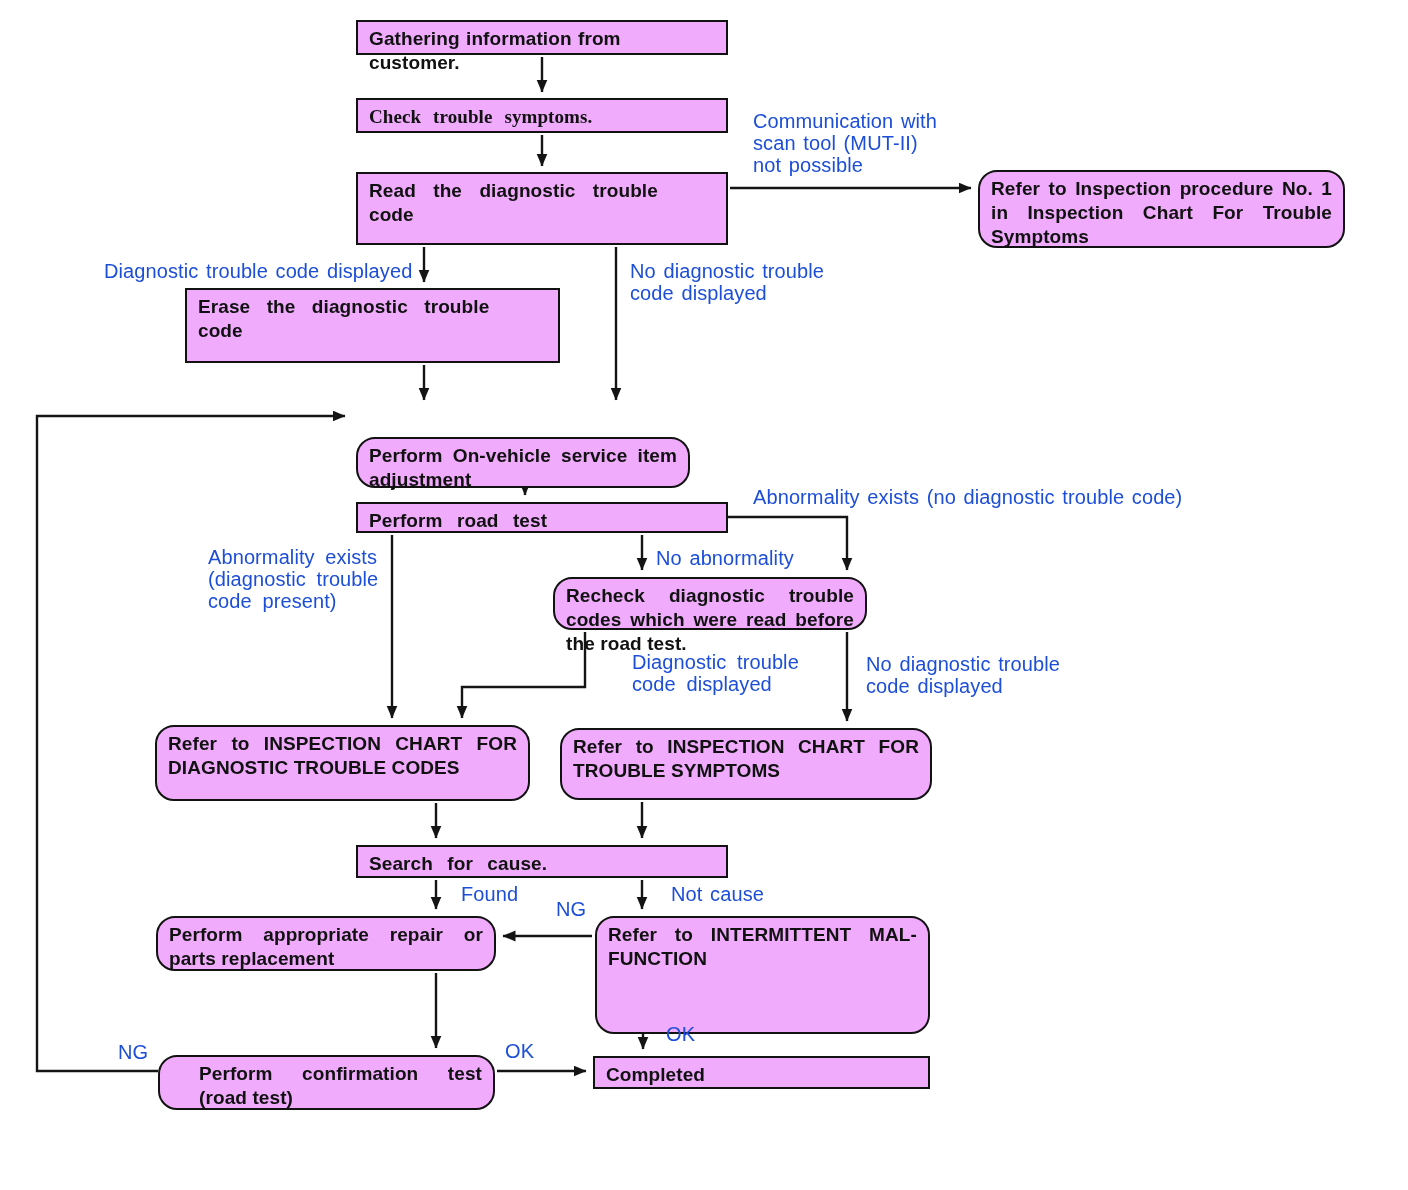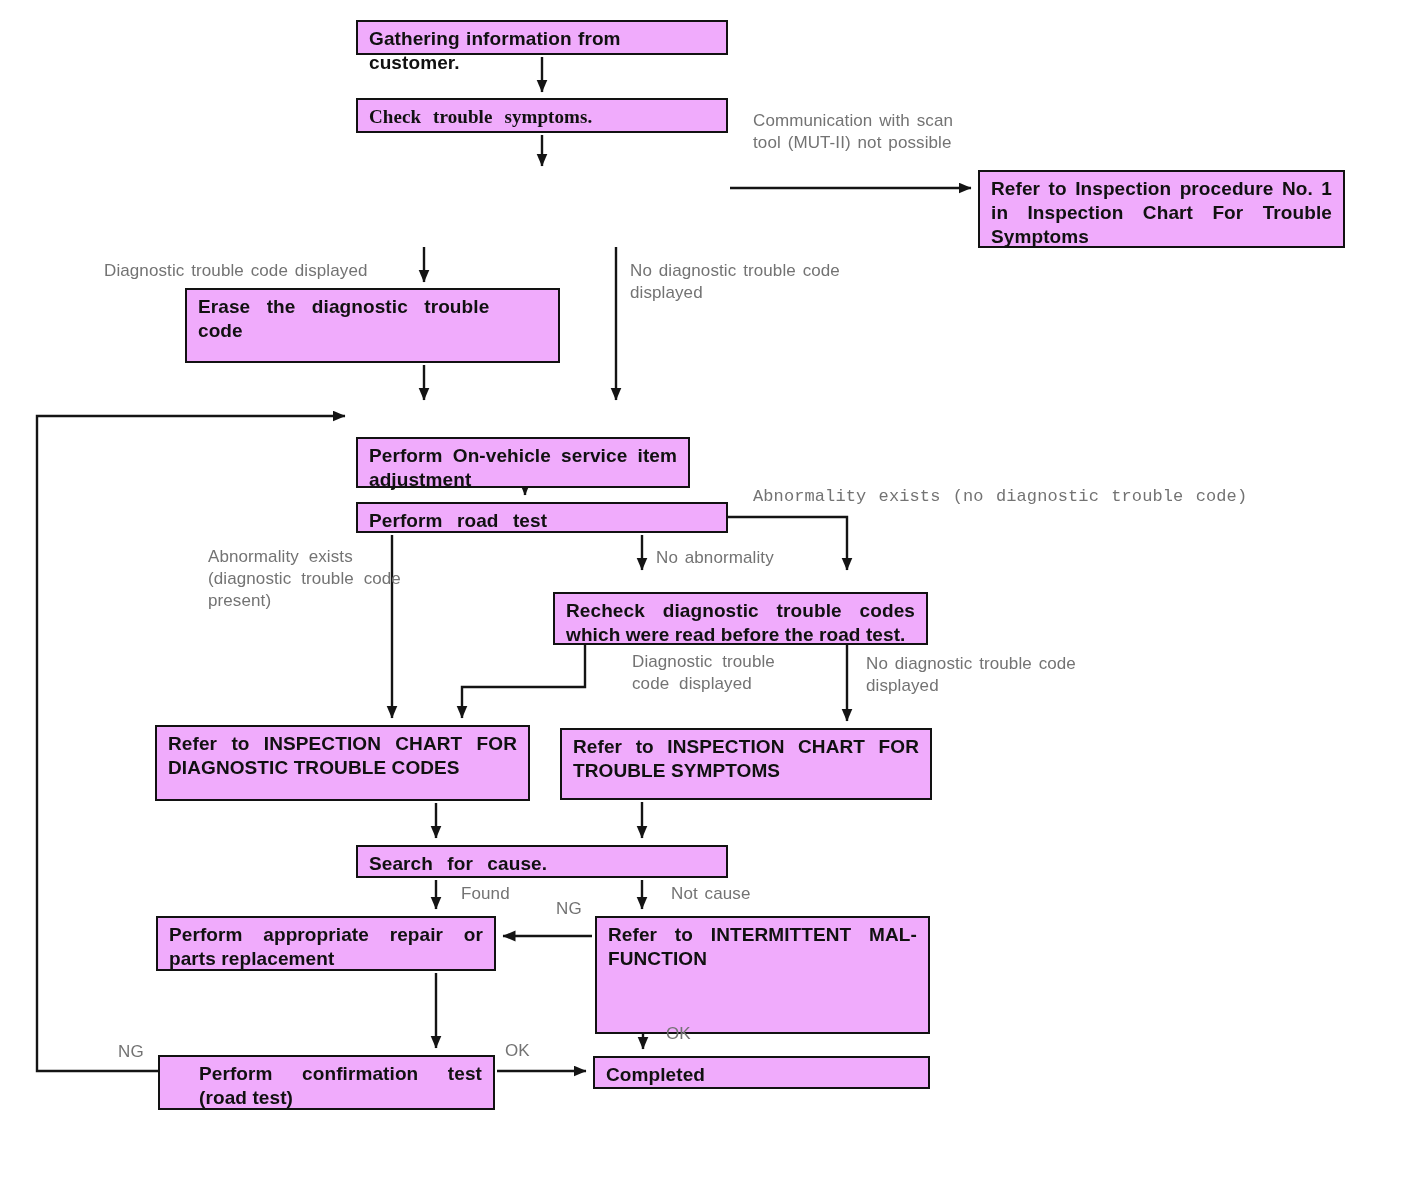--- a/index.html
+++ b/index.html
@@ -18,31 +18,31 @@
     position:absolute;
     box-sizing:border-box;
     border:2.5px solid #121212;
     background:#f0abfc;
     font-weight:bold;
     font-size:19px;
     line-height:24px;
     padding:5px 11px;
     letter-spacing:0.1px;
   }
-  .just{text-align:justify;}
+  .just{text-align:justify;border-radius:19px;}
   .ws1{word-spacing:1px;}
   .ws7{word-spacing:7px;font-family:Liberation Serif, serif;}
   .ws9{word-spacing:9px;}
   .ws11{word-spacing:11px;}
   .ws12{word-spacing:12px;}
   .lbl{
     position:absolute;
-    font-size:17px;
+    font-size:20px;
     line-height:22px;
-    color:#737373;
+    color:#1d4ed8;
     word-spacing:2px;
     letter-spacing:0.1px;
   }
   .nowrap{white-space:nowrap;}
 </style>
 </head>
 <body>
 
 <div class="canvas">
 
@@ -70,37 +70,38 @@
     <line x1="642" y1="880" x2="642" y2="909" marker-end="url(#arr)"></line>
     <line x1="592" y1="936" x2="503" y2="936" marker-end="url(#arr)"></line>
     <line x1="436" y1="973" x2="436" y2="1048" marker-end="url(#arr)"></line>
     <line x1="643" y1="1015" x2="643" y2="1049" marker-end="url(#arr)"></line>
     <line x1="497" y1="1071" x2="586" y2="1071" marker-end="url(#arr)"></line>
     <polyline points="158,1071 37,1071 37,416 345,416" marker-end="url(#arr)"></polyline>
   </svg>
 
   <div class="node ws1" style="left:356px;top:20px;width:372px;height:35px;">Gathering information from customer.</div>
   <div class="node ws7" style="left:356px;top:98px;width:372px;height:35px;">Check trouble symptoms.</div>
+  <div class="node ws12" style="left:356px;top:172px;width:372px;height:73px;">Read the diagnostic trouble code</div>
   <div class="node just" style="left:978px;top:170px;width:367px;height:78px;">Refer to Inspection procedure No. 1 in Inspection Chart For Trouble Symptoms</div>
   <div class="node ws11" style="left:185px;top:288px;width:375px;height:75px;">Erase the diagnostic trouble code</div>
   <div class="node just" style="left:356px;top:407px;width:334px;height:51px;margin-top:30px;">Perform On-vehicle service item adjustment</div>
   <div class="node ws9" style="left:356px;top:502px;width:372px;height:31px;">Perform road test</div>
-  <div class="node just" style="left:553px;top:592px;width:375px;height:53px;">Recheck diagnostic trouble codes which were read before the road test.</div>
+  <div class="node just" style="left:553px;top:577px;width:314px;height:53px;">Recheck diagnostic trouble codes which were read before the road test.</div>
   <div class="node just" style="left:155px;top:725px;width:375px;height:76px;">Refer to INSPECTION CHART FOR DIAGNOSTIC TROUBLE CODES</div>
   <div class="node just" style="left:560px;top:728px;width:372px;height:72px;">Refer to INSPECTION CHART FOR TROUBLE SYMPTOMS</div>
   <div class="node ws9" style="left:356px;top:845px;width:372px;height:33px;">Search for cause.</div>
   <div class="node just" style="left:156px;top:916px;width:340px;height:55px;">Perform appropriate repair or parts replacement</div>
   <div class="node just" style="left:595px;top:916px;width:335px;height:118px;">Refer to INTERMITTENT MAL-FUNCTION</div>
   <div class="node just" style="left:158px;top:1055px;width:337px;height:55px;padding-left:39px;">Perform confirmation test (road test)</div>
   <div class="node" style="left:593px;top:1056px;width:337px;height:33px;">Completed</div>
 
   <div class="lbl" style="left:753px;top:110px;width:200px;">Communication with scan tool (MUT-II) not possible</div>
   <div class="lbl nowrap" style="left:104px;top:260px;">Diagnostic trouble code displayed</div>
   <div class="lbl" style="left:630px;top:260px;width:245px;">No diagnostic trouble code displayed</div>
-  <div class="lbl nowrap" style="left:753px;top:486px;font-family:Liberation Mono, monospace;">Abnormality exists (no diagnostic trouble code)</div>
+  <div class="lbl nowrap" style="left:753px;top:486px;">Abnormality exists (no diagnostic trouble code)</div>
   <div class="lbl nowrap" style="left:656px;top:547px;">No abnormality</div>
   <div class="lbl" style="left:208px;top:546px;width:195px;word-spacing:5px;">Abnormality exists (diagnostic trouble code present)</div>
   <div class="lbl" style="left:632px;top:651px;width:185px;word-spacing:5px;">Diagnostic trouble code displayed</div>
   <div class="lbl" style="left:866px;top:653px;width:215px;">No diagnostic trouble code displayed</div>
   <div class="lbl nowrap" style="left:461px;top:883px;">Found</div>
   <div class="lbl nowrap" style="left:671px;top:883px;">Not cause</div>
   <div class="lbl nowrap" style="left:556px;top:898px;">NG</div>
   <div class="lbl nowrap" style="left:666px;top:1023px;">OK</div>
   <div class="lbl nowrap" style="left:505px;top:1040px;">OK</div>
   <div class="lbl nowrap" style="left:118px;top:1041px;">NG</div>

